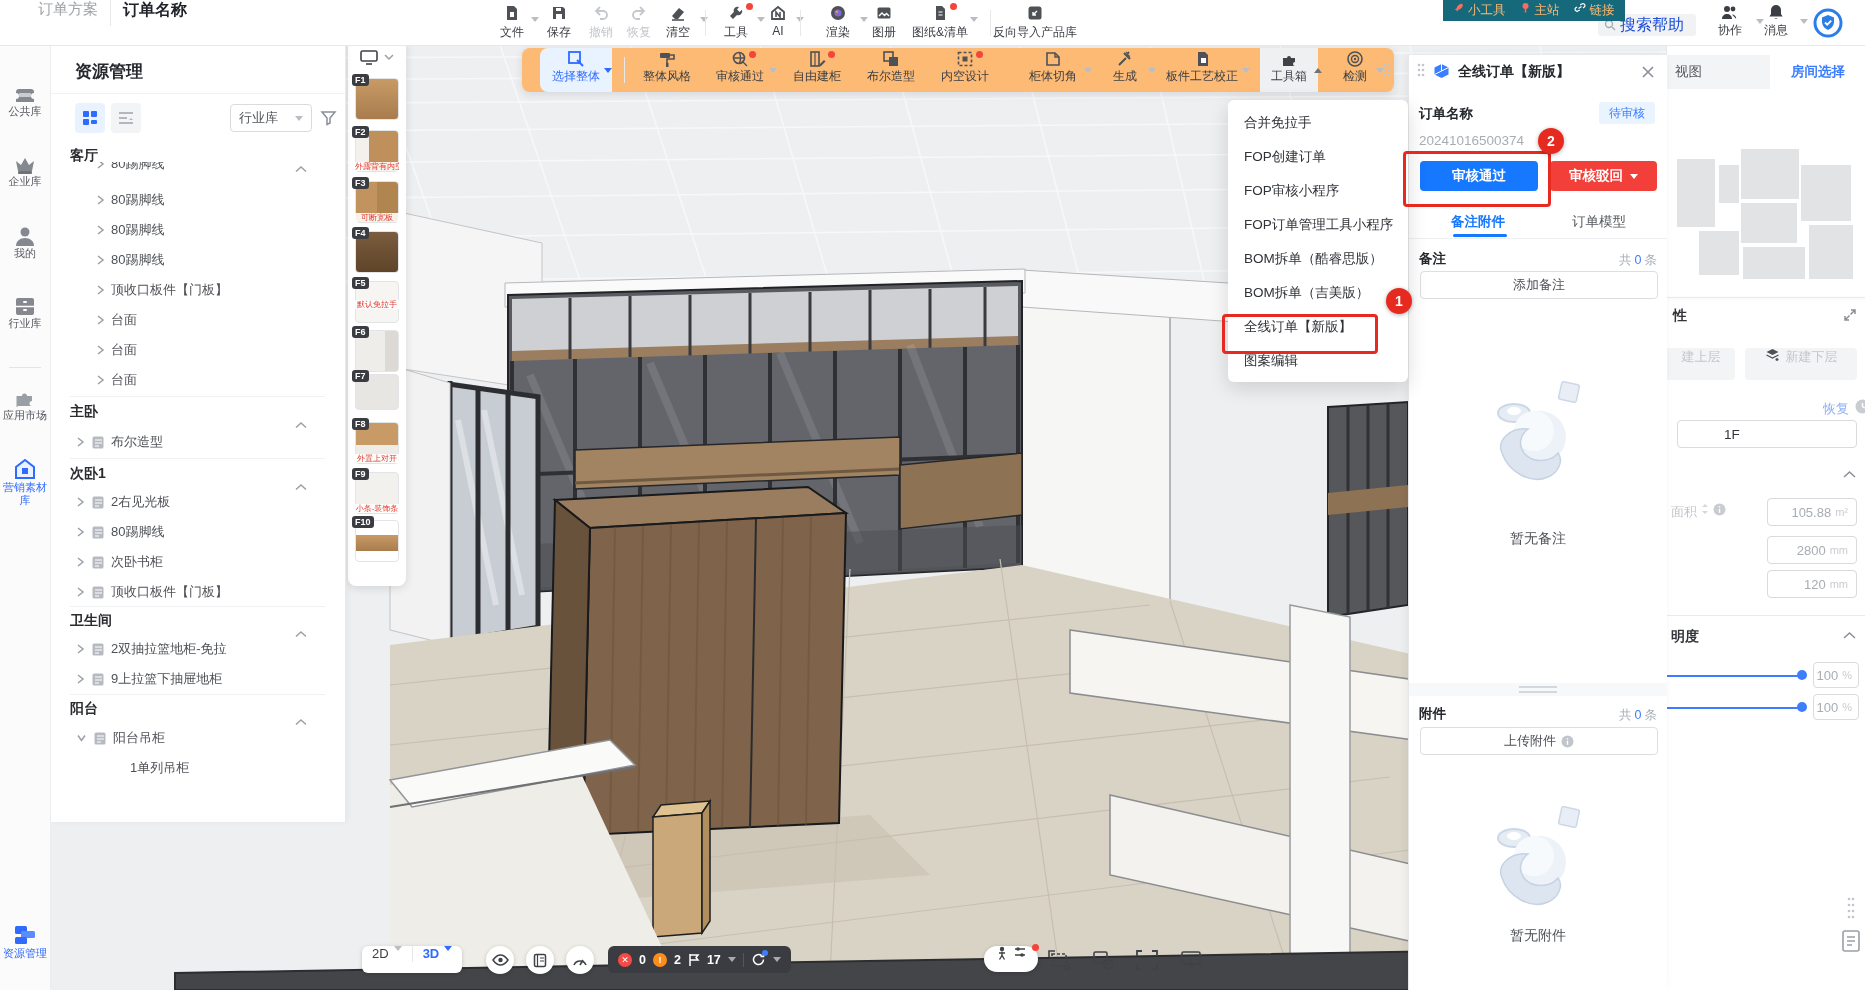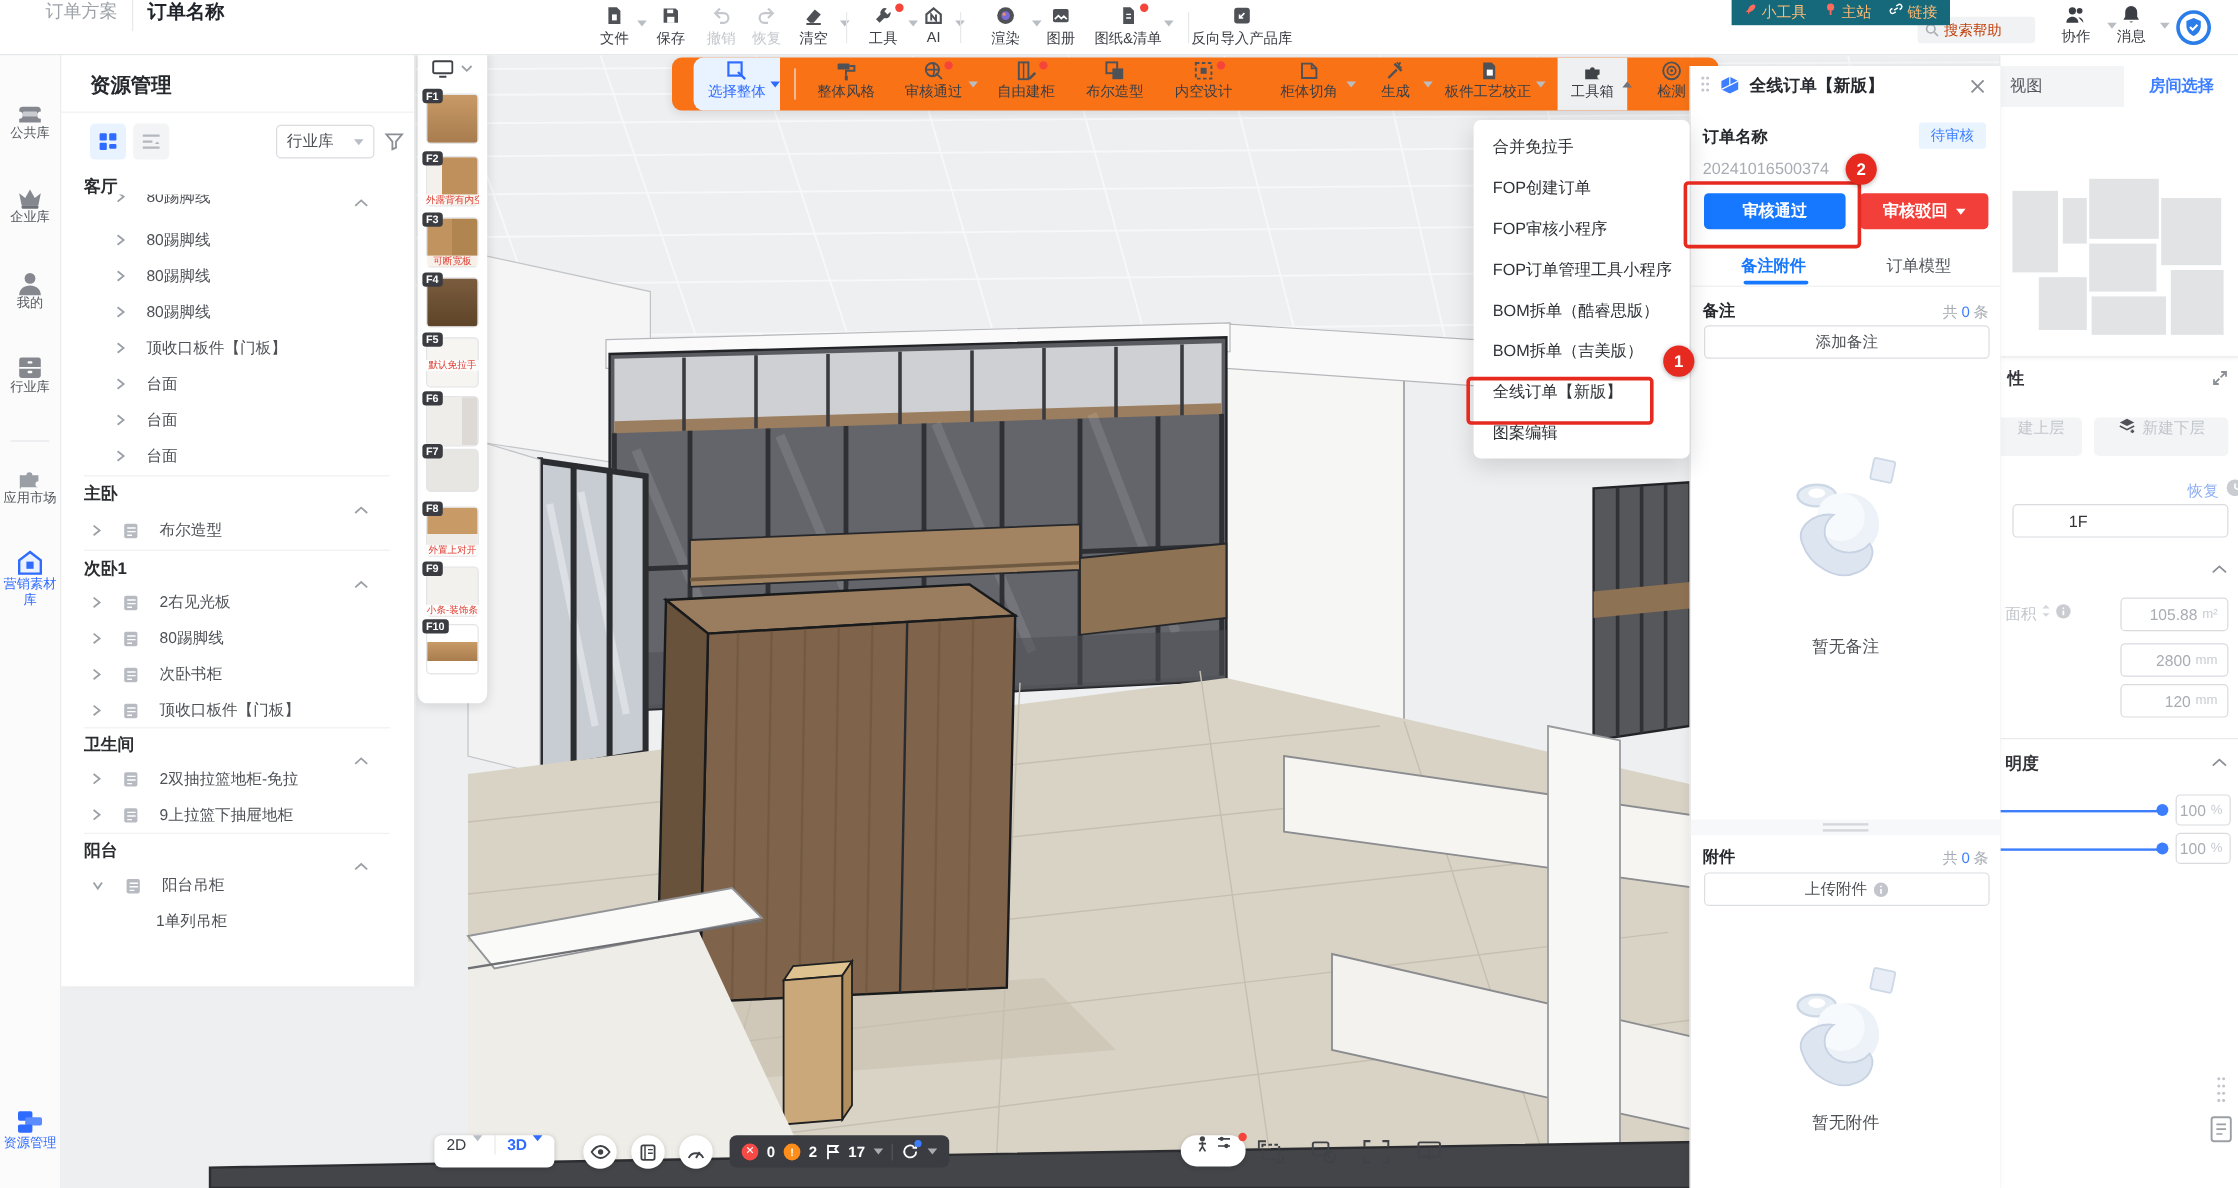--- a/index.html
+++ b/index.html
@@ -14,42 +14,42 @@
 .vsep{width:1px;height:26px;background:#E7E8EA}
 .tbi{position:absolute;top:3px;width:56px;text-align:center;cursor:pointer}
 .tbi svg{margin:0 auto}
 .tbi .lb{font-size:12px;color:#3B3E44;margin-top:1px;white-space:nowrap}
 .tbi.dis .lb{color:#C4C7CC}
 .caret{width:0;height:0;border-left:4px solid transparent;border-right:4px solid transparent;border-top:5px solid #B9BDC4}
 .rdot{position:absolute;width:7px;height:7px;background:#F5453B;border-radius:50%}
 #quickbar{left:1443px;top:0;height:21px;background:#15697B;display:flex;align-items:center;padding:0 10px;gap:14px;z-index:21}
 #quickbar .ql{color:#fdba74;font-size:12.5px;display:flex;align-items:flex-start;gap:4px;cursor:pointer}
 #searchbox{left:1598px;top:14px;width:86px;height:22px;background:#F1F2F4;border-radius:3px;display:flex;align-items:center;padding:0 6px;gap:4px}
-#searchbox span{font-size:12px;color:#c2410c;white-space:nowrap}
+#searchbox span{font-size:16px;color:#1d4ed8;white-space:nowrap}
 
 #sbar{left:0;top:45px;width:50px;height:945px;background:#FBFBFC;border-right:1px solid #ECEDEF;z-index:9}
 .sbi{position:absolute;left:0;width:50px;text-align:center;cursor:pointer}
 .sbi svg{margin:0 auto}
 .sbi .lb{font-size:11px;color:#55585E;line-height:13px}
 .sbi.act .lb{color:#2F6BFF}
 
 #rpanel{left:50px;top:45px;width:295px;height:777px;background:#fff;border-right:1px solid #E8E9EB;box-shadow:2px 0 6px rgba(0,0,0,.04);z-index:8}
 .tsec{position:absolute;left:20px;width:255px;font-size:14px;font-weight:bold;color:#2A2C30}
-.trow{position:absolute;height:20px;display:flex;align-items:center;gap:17px;cursor:pointer}
+.trow{position:absolute;height:20px;display:flex;align-items:center;gap:6px;cursor:pointer}
 .trow span{font-size:13px;color:#4E5156;white-space:nowrap}
 .tdiv{position:absolute;left:20px;width:255px;height:1px;background:#F0F1F3}
 .chevup{position:absolute;right:18px}
 
 #fpanel{left:348px;top:38px;width:58px;height:548px;background:#fff;border-radius:8px;box-shadow:0 2px 10px rgba(0,0,0,.12);z-index:6}
 .fitem{position:absolute;left:7px;width:44px;height:42px;border-radius:4px;cursor:pointer;overflow:visible}
 .fthumb{width:44px;height:42px;border-radius:4px;border:1px solid #E3E4E6;box-sizing:border-box}
 .fbadge{position:absolute;left:-3px;top:-4px;background:#3A3C41;color:#fff;font-size:9px;font-weight:bold;border-radius:3px;padding:1px 3px;line-height:10px}
 .fcap{position:absolute;left:0;bottom:1px;width:44px;font-size:8px;line-height:9px;color:#E03A2F;background:rgba(255,255,255,.88);text-align:center;white-space:nowrap;overflow:hidden}
 
-#dtb{left:560px;top:48px;width:872px;height:44px;background:#f97316;border-radius:8px;box-shadow:0 2px 8px rgba(31,35,41,.12);z-index:9}
+#dtb{left:522px;top:48px;width:872px;height:44px;background:#fdba74;border-radius:8px;box-shadow:0 2px 8px rgba(31,35,41,.12);z-index:9}
 .dti{position:absolute;top:0;height:44px;text-align:center;cursor:pointer}
 .dti svg{margin:2px auto 0}
 .dti .lb{font-size:12px;color:#3B3E44;white-space:nowrap}
 .dti.act{background:#E9F3FF}
 .dti.act .lb{color:#2F6BFF}
 .dti.open{background:#EFF0F2}
 
 #tmenu{left:1228px;top:100px;width:180px;height:282px;background:#fff;border-radius:6px;box-shadow:0 6px 20px rgba(0,0,0,.14);z-index:12;padding-top:6px;box-sizing:border-box}
 .mitem{height:34px;display:flex;align-items:center;padding-left:16px;font-size:13.5px;color:#2F3237;cursor:pointer}
 

